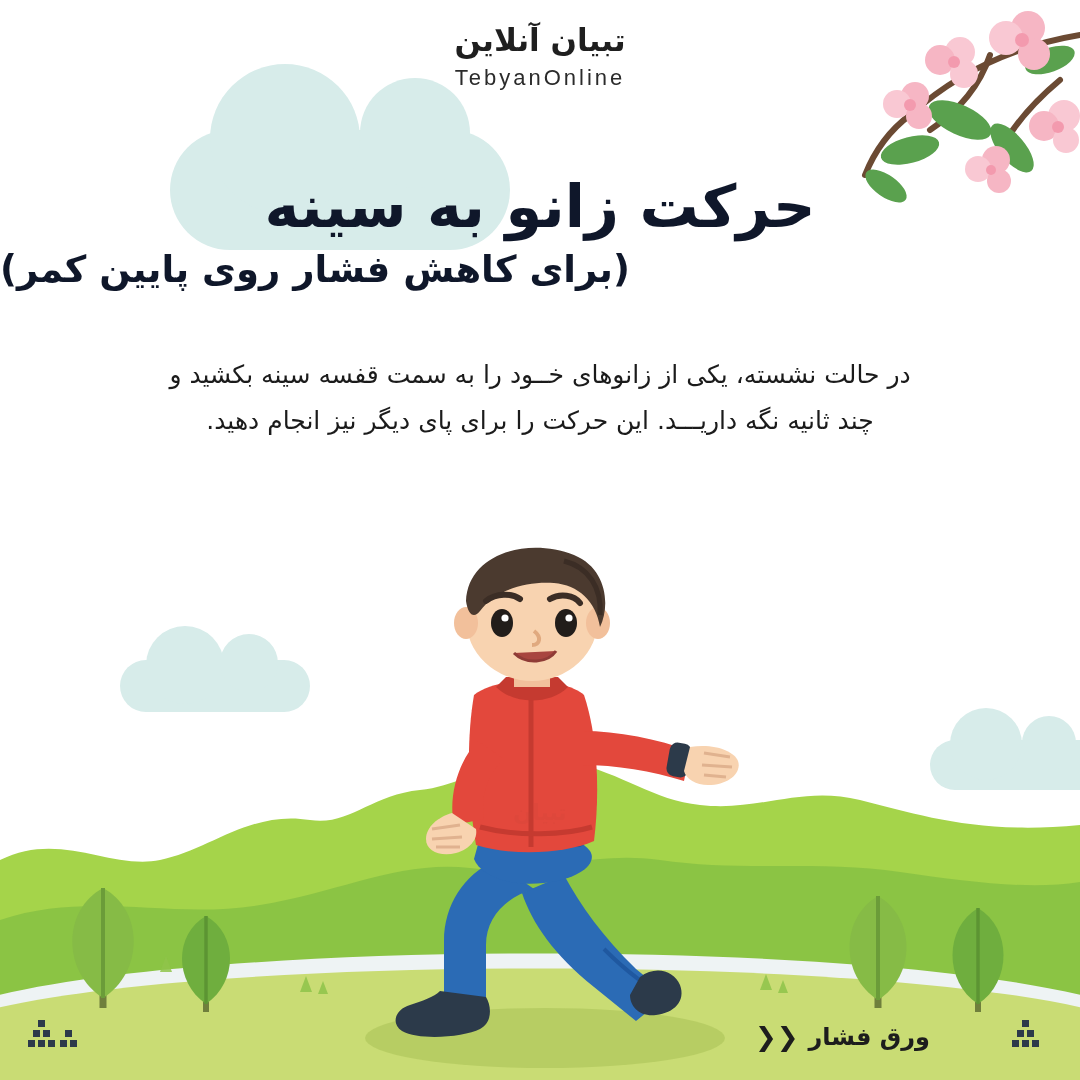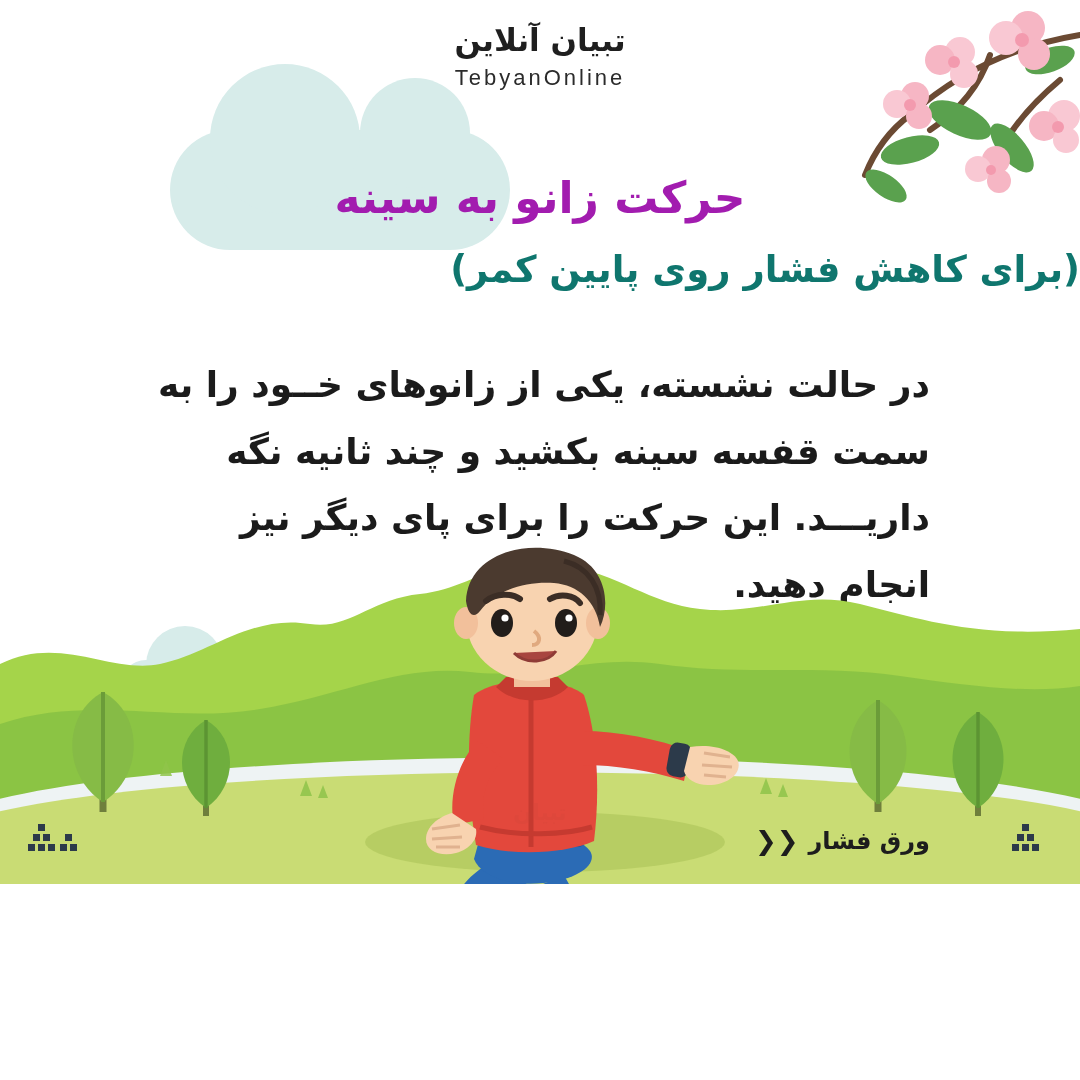--- a/index.html
+++ b/index.html
@@ -5,21 +5,21 @@
   html,body{margin:0;padding:0;}
   body{
     width:1080px;height:1080px;
     font-family:"DejaVu Sans","Liberation Sans",sans-serif;
     background:#ffffff;
     overflow:hidden;
     position:relative;
   }
   .card{
     position:absolute;inset:0;
-    width:1080px;height:884px;
+    width:1080px;height:1080px;
     background:#ffffff;
     overflow:hidden;
     margin-left:8px;
   }
 
   
   .cloud{position:absolute;background:#d7ecea;border-radius:60px;}
   .cloud::before,.cloud::after{content:"";position:absolute;background:#d7ecea;border-radius:50%;}
 
   .cloud-top{left:170px;top:130px;width:340px;height:120px;border-radius:80px;}
@@ -43,33 +43,34 @@
   .logo-fa{font-size:31px;font-weight:bold;letter-spacing:1px;line-height:1.2;}
   .logo-en{font-size:22px;letter-spacing:3px;margin-top:6px;color:#2b2b2b;font-family:"Liberation Sans",sans-serif;}
 
   
   .branch{position:absolute;right:0;top:0;width:420px;height:210px;}
 
   
   .title{
     position:absolute;top:172px;left:0;right:0;
     text-align:center;
-    font-size:44px;font-weight:bold;color:#a21caf;
+    font-size:59px;font-weight:bold;color:#0f172a;
     letter-spacing:0px;
     direction:rtl;
   }
   .subtitle{
     position:absolute;top:248px;left:0;right:0;
-    text-align:right;
-    font-size:37px;font-weight:bold;color:#0f766e;
+    text-align:left;
+    font-size:37px;font-weight:bold;color:#0f172a;
     direction:rtl;
   }
   .body-text{
     position:absolute;top:352px;left:150px;right:150px;
-    font-size:36px;line-height:1.85;color:#1b1b1b;font-weight:bold;
+    text-align:center;
+    font-size:25px;line-height:1.85;color:#1b1b1b;font-weight:normal;
     direction:rtl;
   }
 
   
   .scene{position:absolute;left:0;bottom:0;width:1080px;height:460px;}
 
   
   .footer-cta{
     position:absolute;right:150px;bottom:28px;
     display:flex;align-items:center;gap:10px;

